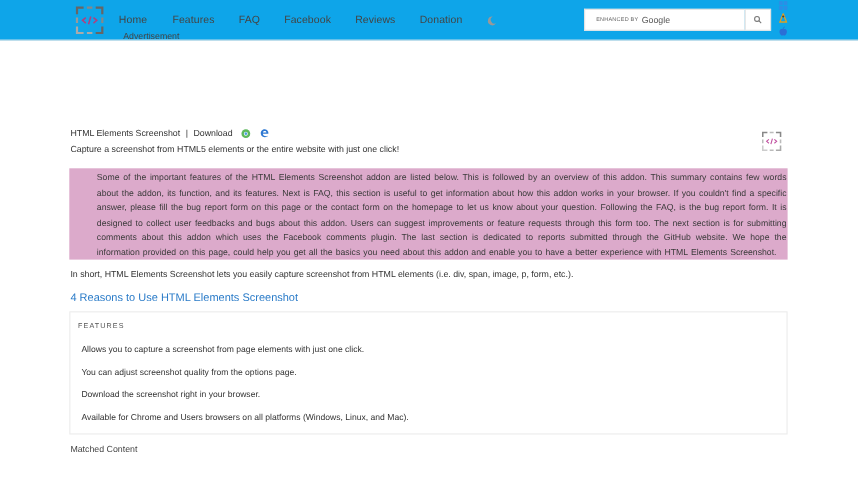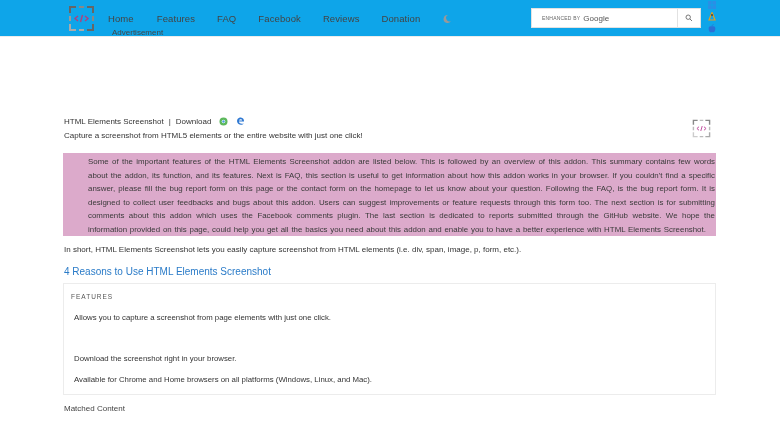--- a/index.html
+++ b/index.html
@@ -142,17 +142,18 @@
   <p>Some of the important features of the HTML Elements Screenshot addon are listed below. This is followed by an overview of this addon. This summary contains few words about the addon, its function, and its features. Next is FAQ, this section is useful to get information about how this addon works in your browser. If you couldn't find a specific answer, please fill the bug report form on this page or the contact form on the homepage to let us know about your question. Following the FAQ, is the bug report form. It is designed to collect user feedbacks and bugs about this addon. Users can suggest improvements or feature requests through this form too. The next section is for submitting comments about this addon which uses the Facebook comments plugin. The last section is dedicated to reports submitted through the GitHub website. We hope the information provided on this page, could help you get all the basics you need about this addon and enable you to have a better experience with HTML Elements Screenshot.</p>
 </div>
 
 <div class="short">In short, HTML Elements Screenshot lets you easily capture screenshot from HTML elements (i.e. div, span, image, p, form, etc.).</div>
 
 <a class="reasons">4 Reasons to Use HTML Elements Screenshot</a>
 
 <div class="features-box">
   <div class="features-label">FEATURES</div>
   <div class="feat" style="top:29px">Allows you to capture a screenshot from page elements with just one click.</div>
+  <div class="feat" style="top:50px">You can adjust screenshot quality from the options page.</div>
   <div class="feat" style="top:70px">Download the screenshot right in your browser.</div>
-  <div class="feat" style="top:91px">Available for Chrome and Home browsers on all platforms (Windows, Linux, and Mac).</div>
+  <div class="feat" style="top:91px">Available for Chrome and Users browsers on all platforms (Windows, Linux, and Mac).</div>
 </div>
 
 <div class="matched">Matched Content</div>
 
 </body></html>

